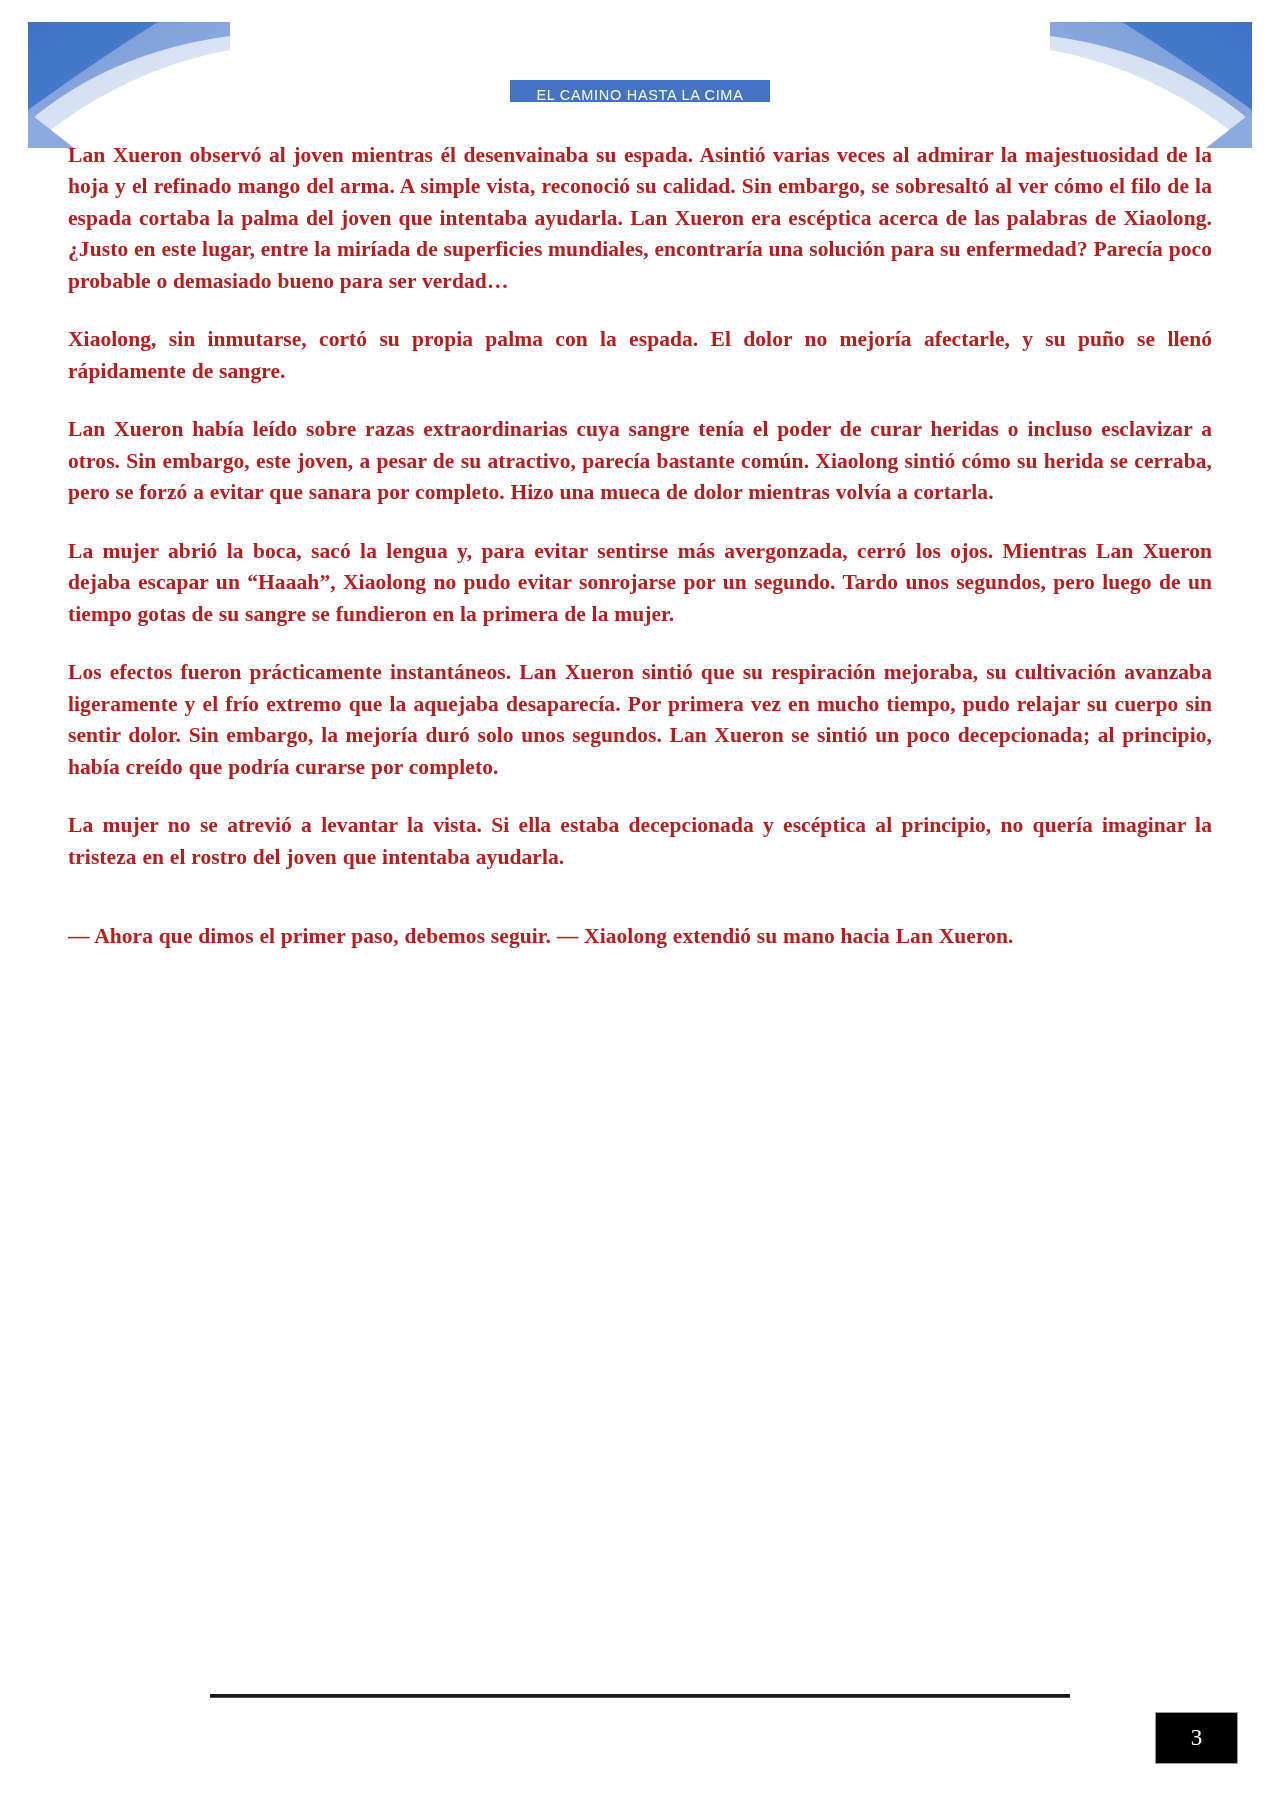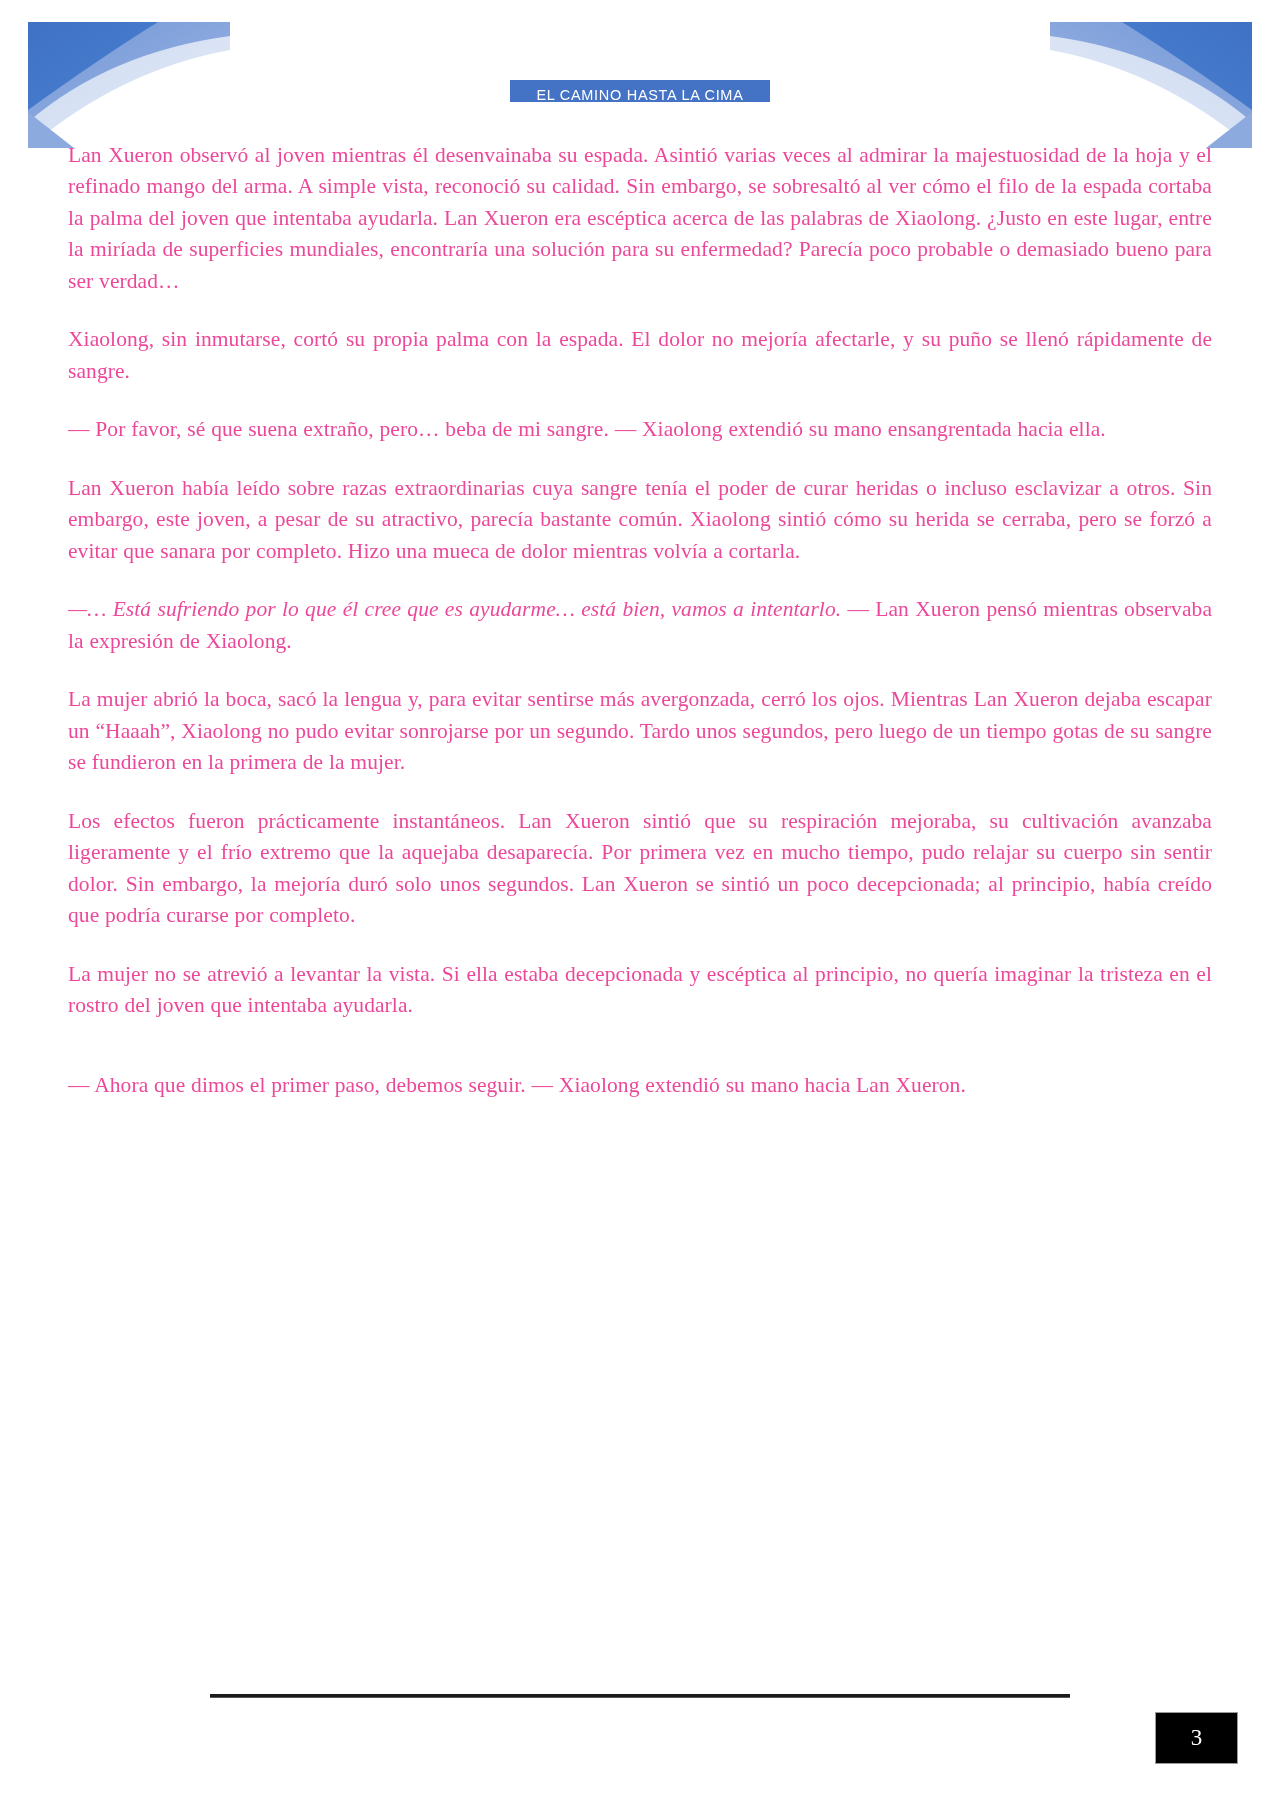--- a/index.html
+++ b/index.html
@@ -65,23 +65,24 @@
     left: 68px;
     right: 68px;
     top: 140px;
   }
   .para {
     margin: 0 0 27px 0;
     font-size: 21.5px;
     line-height: 1.465;
     text-align: justify;
     text-justify: inter-word;
-    color: #ec4899;
+    color: #b91c1c;
     letter-spacing: 0.08px;
     word-spacing: 0.3px;
+    font-weight: bold;
   }
   .para:last-child { margin-bottom: 0; margin-top: 48px; }
   .para .it { font-style: italic; }
 
   
   .footer-rule {
     position: absolute;
     left: 210px;
     right: 210px;
     top: 1694px;
@@ -161,24 +162,22 @@
   </div>
 
   <div class="header-band">
     <div class="header-banner">EL CAMINO HASTA LA CIMA</div>
   </div>
 
   <div class="content">
 
     <p class="para">Lan Xueron observó al joven mientras él desenvainaba su espada. Asintió varias veces al admirar la majestuosidad de la hoja y el refinado mango del arma. A simple vista, reconoció su calidad. Sin embargo, se sobresaltó al ver cómo el filo de la espada cortaba la palma del joven que intentaba ayudarla. Lan Xueron era escéptica acerca de las palabras de Xiaolong. ¿Justo en este lugar, entre la miríada de superficies mundiales, encontraría una solución para su enfermedad? Parecía poco probable o demasiado bueno para ser verdad…</p>
     <p class="para">Xiaolong, sin inmutarse, cortó su propia palma con la espada. El dolor no mejoría afectarle, y su puño se llenó rápidamente de sangre.</p>
-    <p class="para">— Por favor, sé que suena extraño, pero… beba de mi sangre. — Xiaolong extendió su mano ensangrentada hacia ella.</p>
     <p class="para">Lan Xueron había leído sobre razas extraordinarias cuya sangre tenía el poder de curar heridas o incluso esclavizar a otros. Sin embargo, este joven, a pesar de su atractivo, parecía bastante común. Xiaolong sintió cómo su herida se cerraba, pero se forzó a evitar que sanara por completo. Hizo una mueca de dolor mientras volvía a cortarla.</p>
 
-    <p class="para"><span class="it">—… Está sufriendo por lo que él cree que es ayudarme… está bien, vamos a intentarlo.</span><span> — Lan Xueron pensó mientras observaba la expresión de Xiaolong.</span></p>
 
     <p class="para">La mujer abrió la boca, sacó la lengua y, para evitar sentirse más avergonzada, cerró los ojos. Mientras Lan Xueron dejaba escapar un “Haaah”, Xiaolong no pudo evitar sonrojarse por un segundo. Tardo unos segundos, pero luego de un tiempo gotas de su sangre se fundieron en la primera de la mujer.</p>
     <p class="para">Los efectos fueron prácticamente instantáneos. Lan Xueron sintió que su respiración mejoraba, su cultivación avanzaba ligeramente y el frío extremo que la aquejaba desaparecía. Por primera vez en mucho tiempo, pudo relajar su cuerpo sin sentir dolor. Sin embargo, la mejoría duró solo unos segundos. Lan Xueron se sintió un poco decepcionada; al principio, había creído que podría curarse por completo.</p>
     <p class="para">La mujer no se atrevió a levantar la vista. Si ella estaba decepcionada y escéptica al principio, no quería imaginar la tristeza en el rostro del joven que intentaba ayudarla.</p>
     <p class="para">— Ahora que dimos el primer paso, debemos seguir. — Xiaolong extendió su mano hacia Lan Xueron.</p>
 
   </div>
 
   <div class="footer-rule"></div>
   <div class="page-number-box">3</div>

